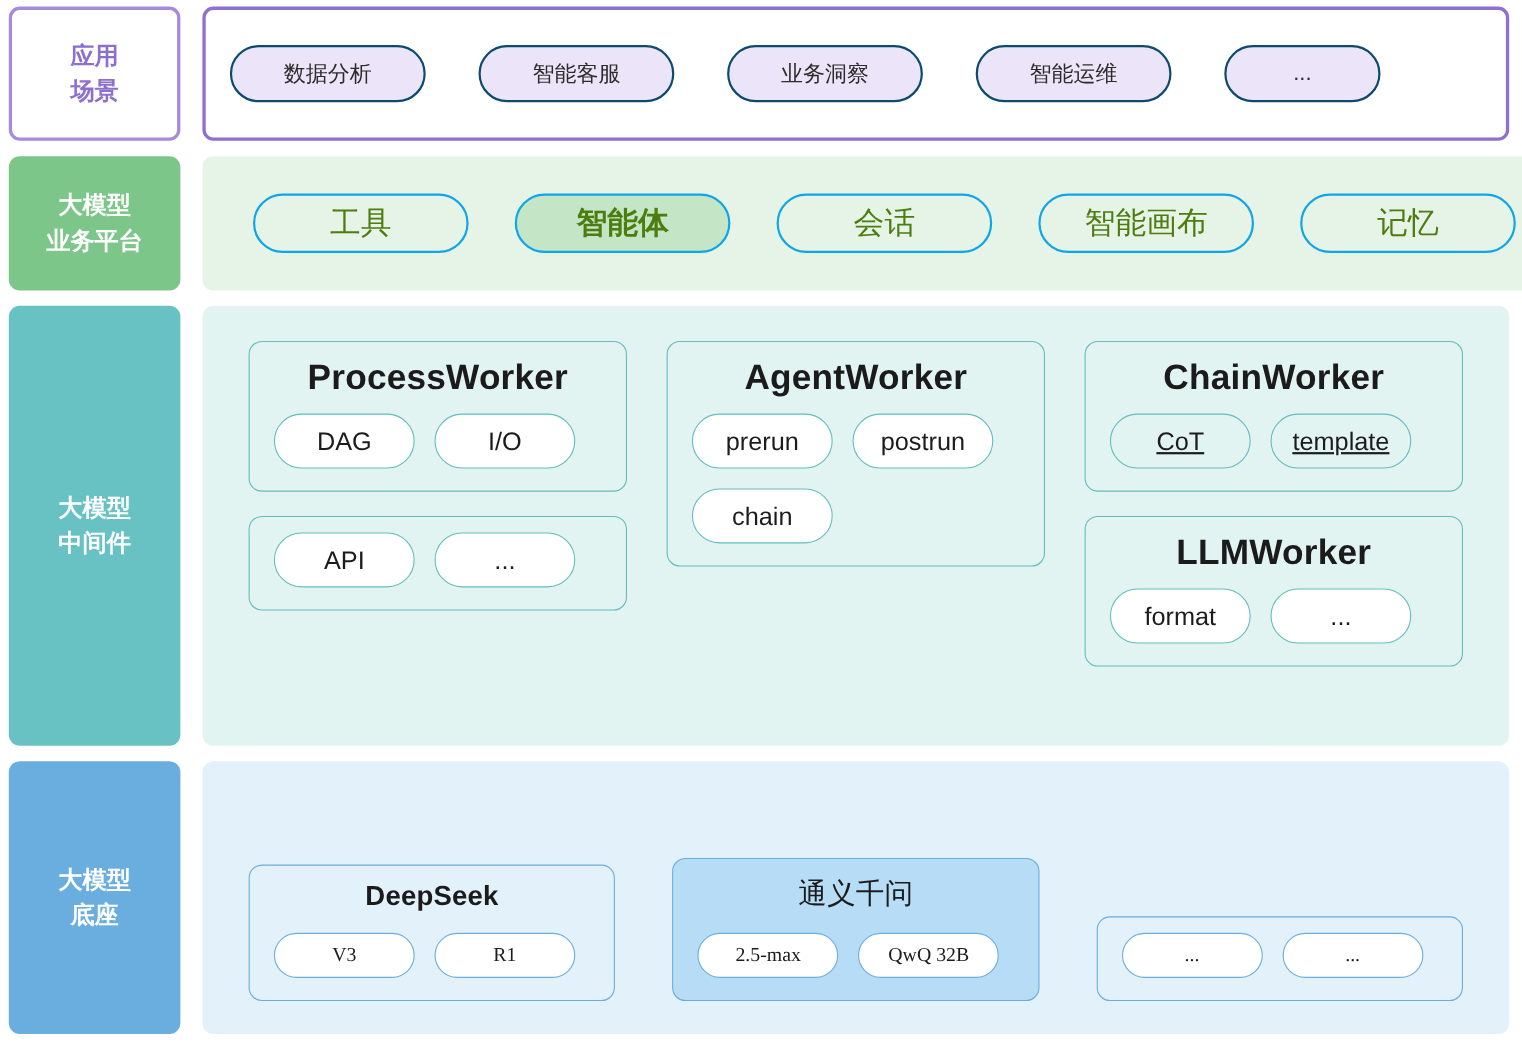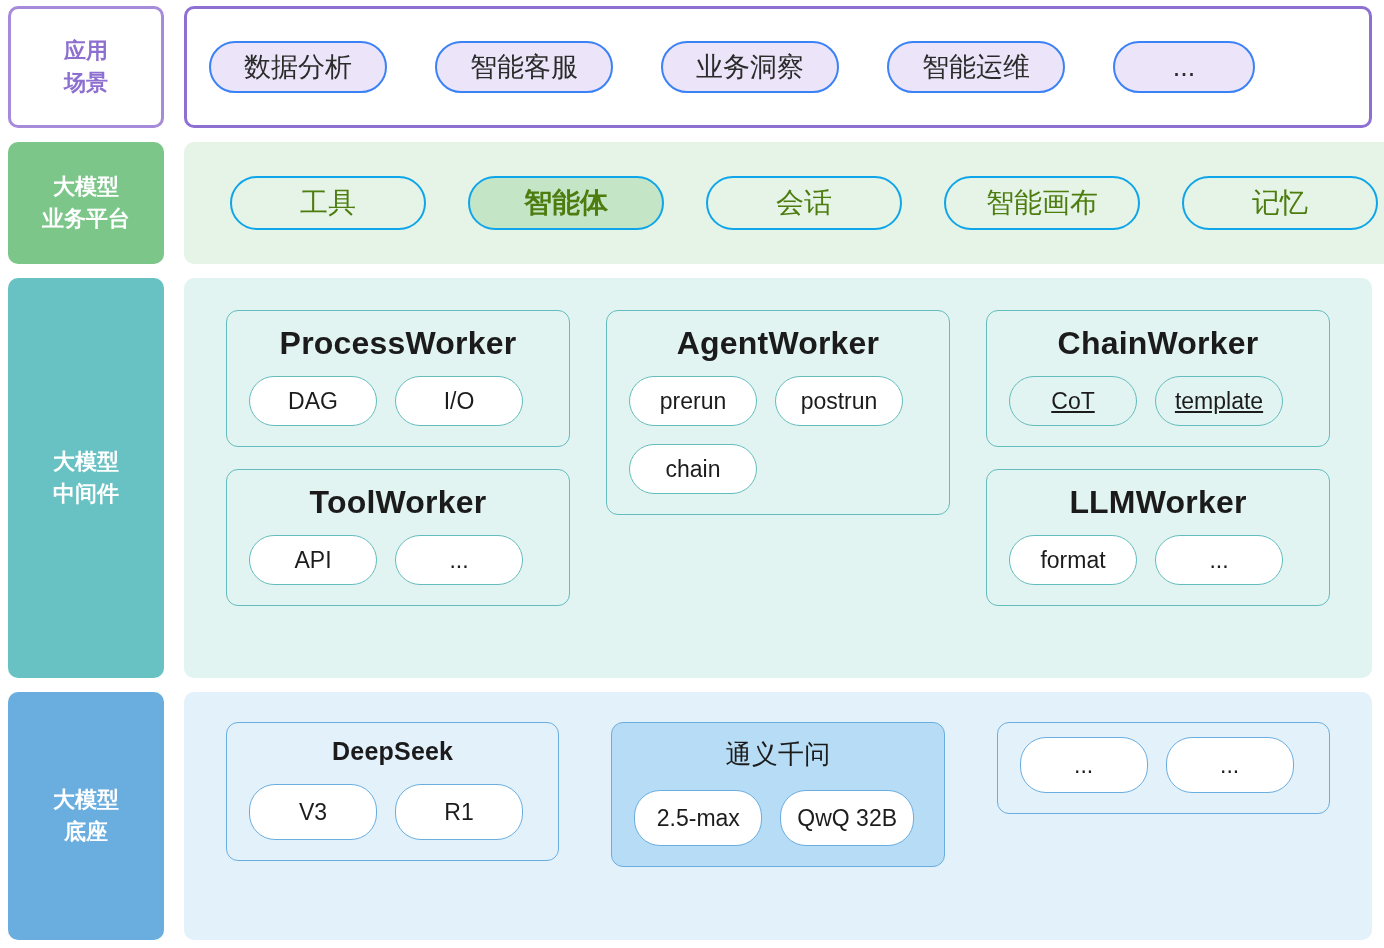--- a/index.html
+++ b/index.html
@@ -48,23 +48,23 @@
     background:#ffffff;
     border:3px solid #8e6fd2;
     padding:0 22px;
     justify-content:flex-start;
     gap:48px;
   }
   .pill-app{
     min-width:178px;height:52px;
     border-radius:26px;
     background:#ece4f8;
-    border:2px solid #3b82f6;
+    border:2px solid #0c4a6e;
     color:#2b2b2b;
-    font-size:27px;
+    font-size:20px;
     display:flex;align-items:center;justify-content:center;
     box-sizing:border-box;
     padding:0 18px;
   }
   .pill-app.dots{min-width:142px;}
 
   
   .row-platform{height:122px;}
   .row-platform .layer-label{
     background:#7cc68a;
@@ -133,41 +133,41 @@
   .row-base{height:248px;}
   .row-base .layer-label{
     background:#6aaee0;
     color:#ffffff;
   }
   .row-base .layer-body{
     background:#e3f1fb;
     padding:30px 42px;
     align-items:stretch;
   }
-  .base-grid{flex:1 1 auto;display:flex;gap:52px;align-items:flex-start;}
+  .base-grid{flex:1 1 auto;display:flex;gap:52px;align-items:flex-end;}
   .card-base{
     flex:1 1 0;
     border:1.5px solid #6aaee0;
     border-radius:12px;
     background:transparent;
     padding:14px 22px 20px 22px;
     box-sizing:border-box;
     display:flex;flex-direction:column;
   }
   .card-base.highlight{background:#b7dcf5;}
   .card-base .card-title{font-size:25px;margin-bottom:18px;}
   .card-base.highlight .card-title{font-weight:normal;font-size:26px;}
   .chip-blue{
-    height:56px;min-width:128px;
+    height:41px;min-width:128px;
     border-radius:26px;
     background:#ffffff;
     border:1.6px solid #6aaee0;
-    color:#1c1c1c;font-size:23px;
-    display:flex;align-items:center;justify-content:center;
-    box-sizing:border-box;padding:0 16px;
+    color:#1c1c1c;font-size:18px;
+    display:flex;align-items:center;justify-content:center;
+    box-sizing:border-box;padding:0 16px;font-family:Liberation Serif, serif;
   }
 </style>
 </head>
 <body>
 
 <div class="diagram">
 
   <div class="layer-row row-apps">
     <div class="layer-label">
       <span>应用</span>
@@ -206,21 +206,20 @@
 
         <div class="mw-col">
           <div class="card-mw">
             <div class="card-title">ProcessWorker</div>
             <div class="chip-wrap">
               <div class="chip">DAG</div>
               <div class="chip">I/O</div>
             </div>
           </div>
           <div class="card-mw">
-            <div class="card-title">ToolWorker</div>
             <div class="chip-wrap">
               <div class="chip">API</div>
               <div class="chip">...</div>
             </div>
           </div>
         </div>
 
         <div class="mw-col">
           <div class="card-mw">
             <div class="card-title">AgentWorker</div>

